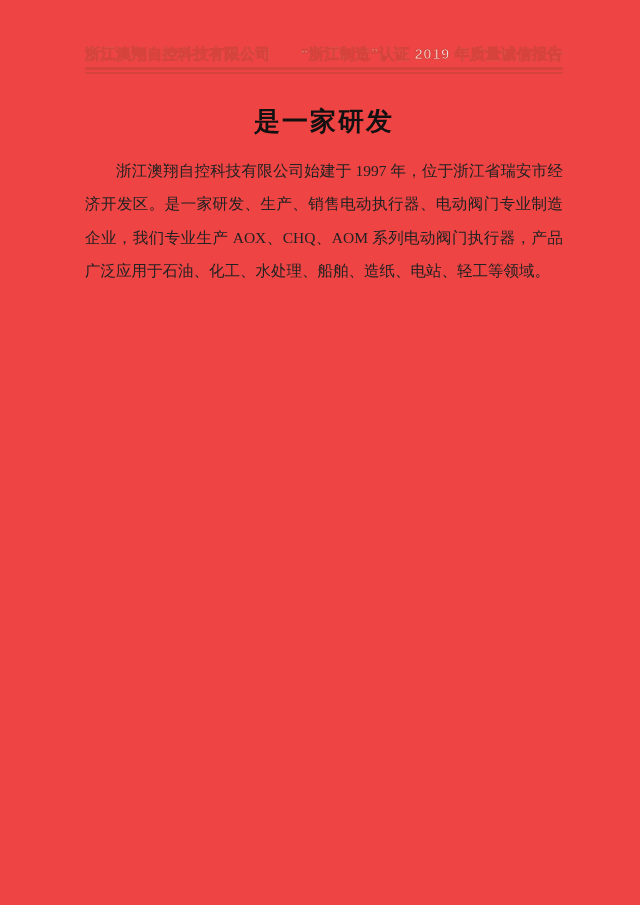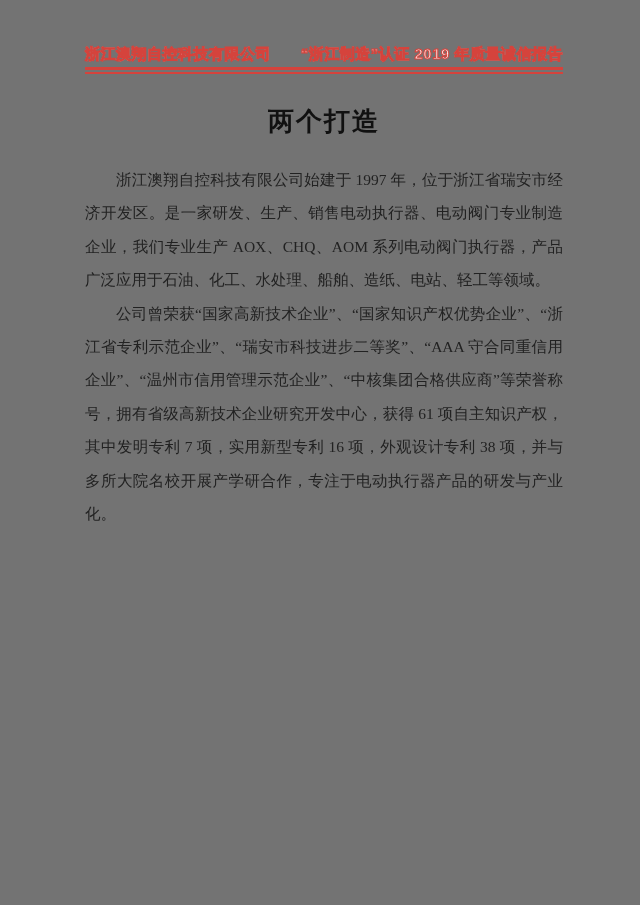--- a/index.html
+++ b/index.html
@@ -4,21 +4,21 @@
 <style>
   html, body {
     margin: 0;
     padding: 0;
     background: #ffffff;
   }
   .page {
     position: relative;
     width: 640px;
     height: 905px;
-    background: #737373;
+    background: #ef4444;
     box-sizing: border-box;
     padding: 44px 77px 10px 85px;
     overflow: hidden;
     font-family: "Liberation Serif", "DejaVu Serif", serif;
     color: #1f1f1f;
   }
   
   .header-row {
     display: flex;
     justify-content: space-between;
@@ -46,21 +46,21 @@
     text-align: center;
     font-family: "Liberation Sans", "DejaVu Sans", sans-serif;
     font-weight: 600;
     font-size: 26px;
     line-height: 38px;
     letter-spacing: 2px;
     color: #111111;
   }
   
   .body-text {
-    margin-top: 23px;
+    margin-top: 14px;
     font-size: 15.5px;
     line-height: 33.4px;
     text-align: justify;
     color: #222222;
   }
   .body-text p {
     margin: 0;
     text-indent: 2em;
   }
 </style>
@@ -70,20 +70,19 @@
 <div class="page">
 
   <div class="header">
     <div class="header-row">
       <span class="hollow">浙江澳翔自控科技有限公司</span>
       <span class="hollow">“浙江制造”认证 2019 年质量诚信报告</span>
     </div>
     <div class="header-rule"></div>
   </div>
 
-  <h1 class="doc-title">两个打造</h1>
+  <h1 class="doc-title">是一家研发</h1>
 
   <div class="body-text">
     <p>浙江澳翔自控科技有限公司始建于 1997 年，位于浙江省瑞安市经济开发区。是一家研发、生产、销售电动执行器、电动阀门专业制造企业，我们专业生产 AOX、CHQ、AOM 系列电动阀门执行器，产品广泛应用于石油、化工、水处理、船舶、造纸、电站、轻工等领域。</p>
-    <p>公司曾荣获“国家高新技术企业”、“国家知识产权优势企业”、“浙江省专利示范企业”、“瑞安市科技进步二等奖”、“AAA 守合同重信用企业”、“温州市信用管理示范企业”、“中核集团合格供应商”等荣誉称号，拥有省级高新技术企业研究开发中心，获得 61 项自主知识产权，其中发明专利 7 项，实用新型专利 16 项，外观设计专利 38 项，并与多所大院名校开展产学研合作，专注于电动执行器产品的研发与产业化。</p>
   </div>
 
 </div>
 
 </body></html>

